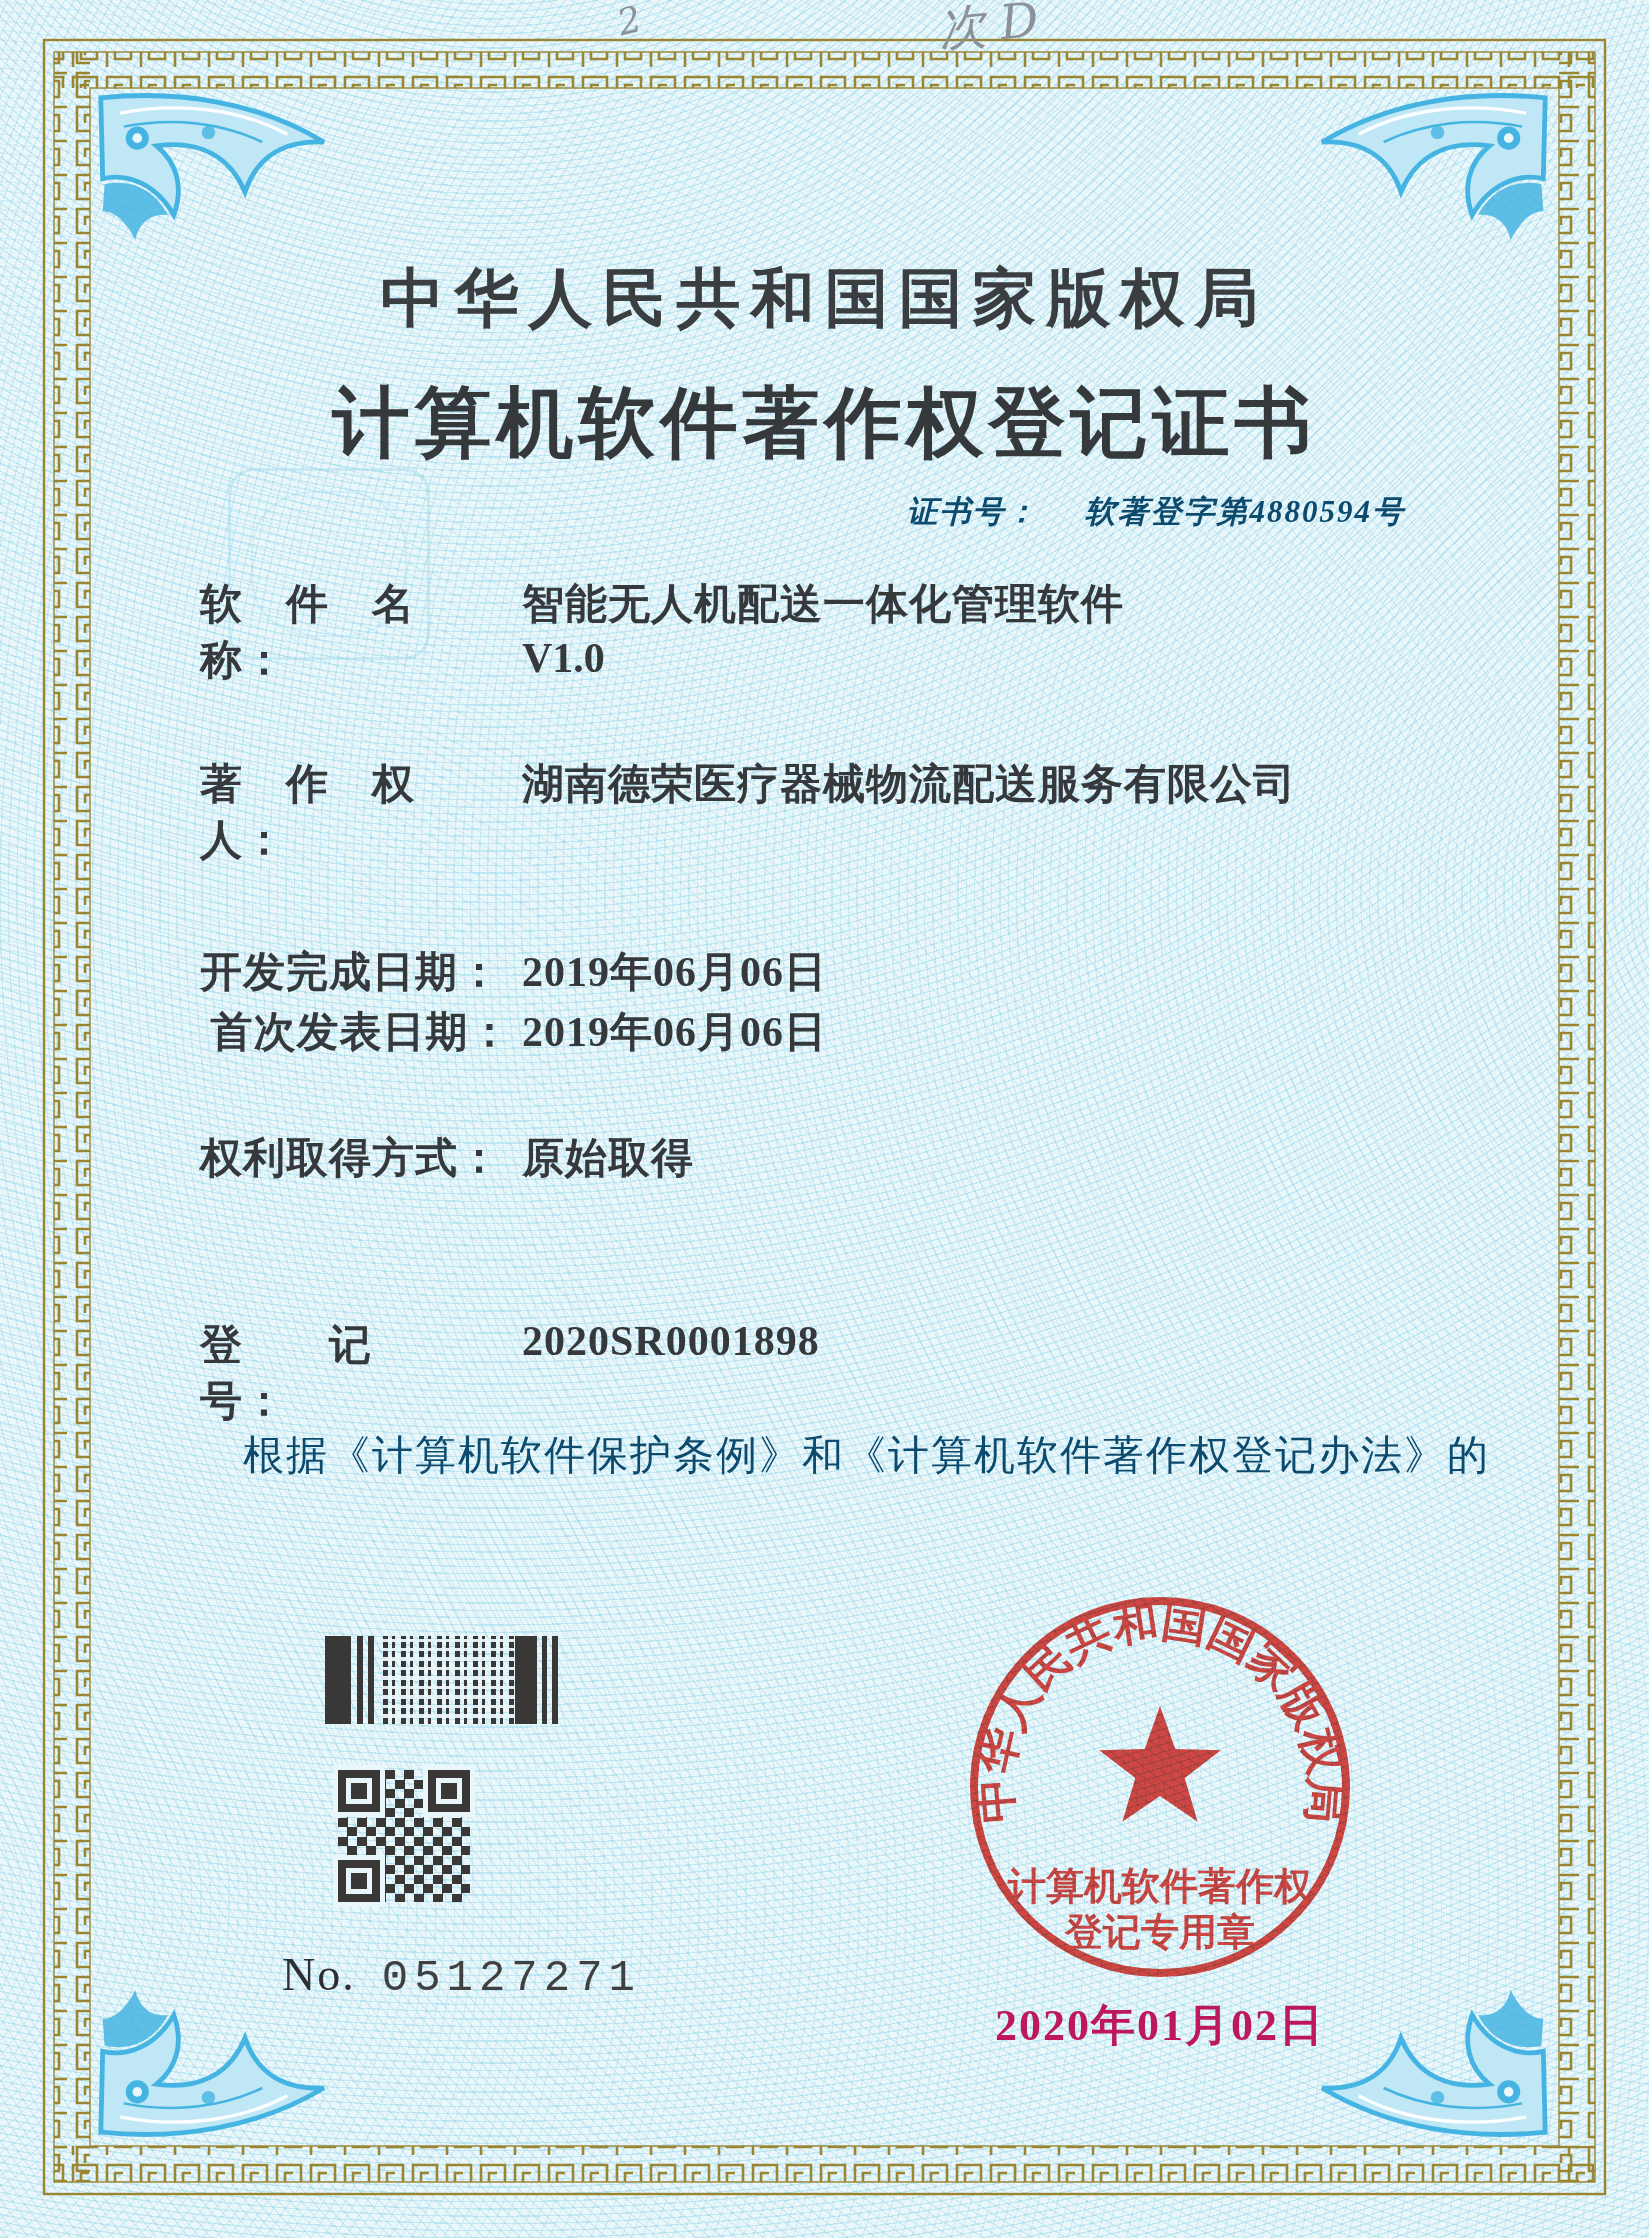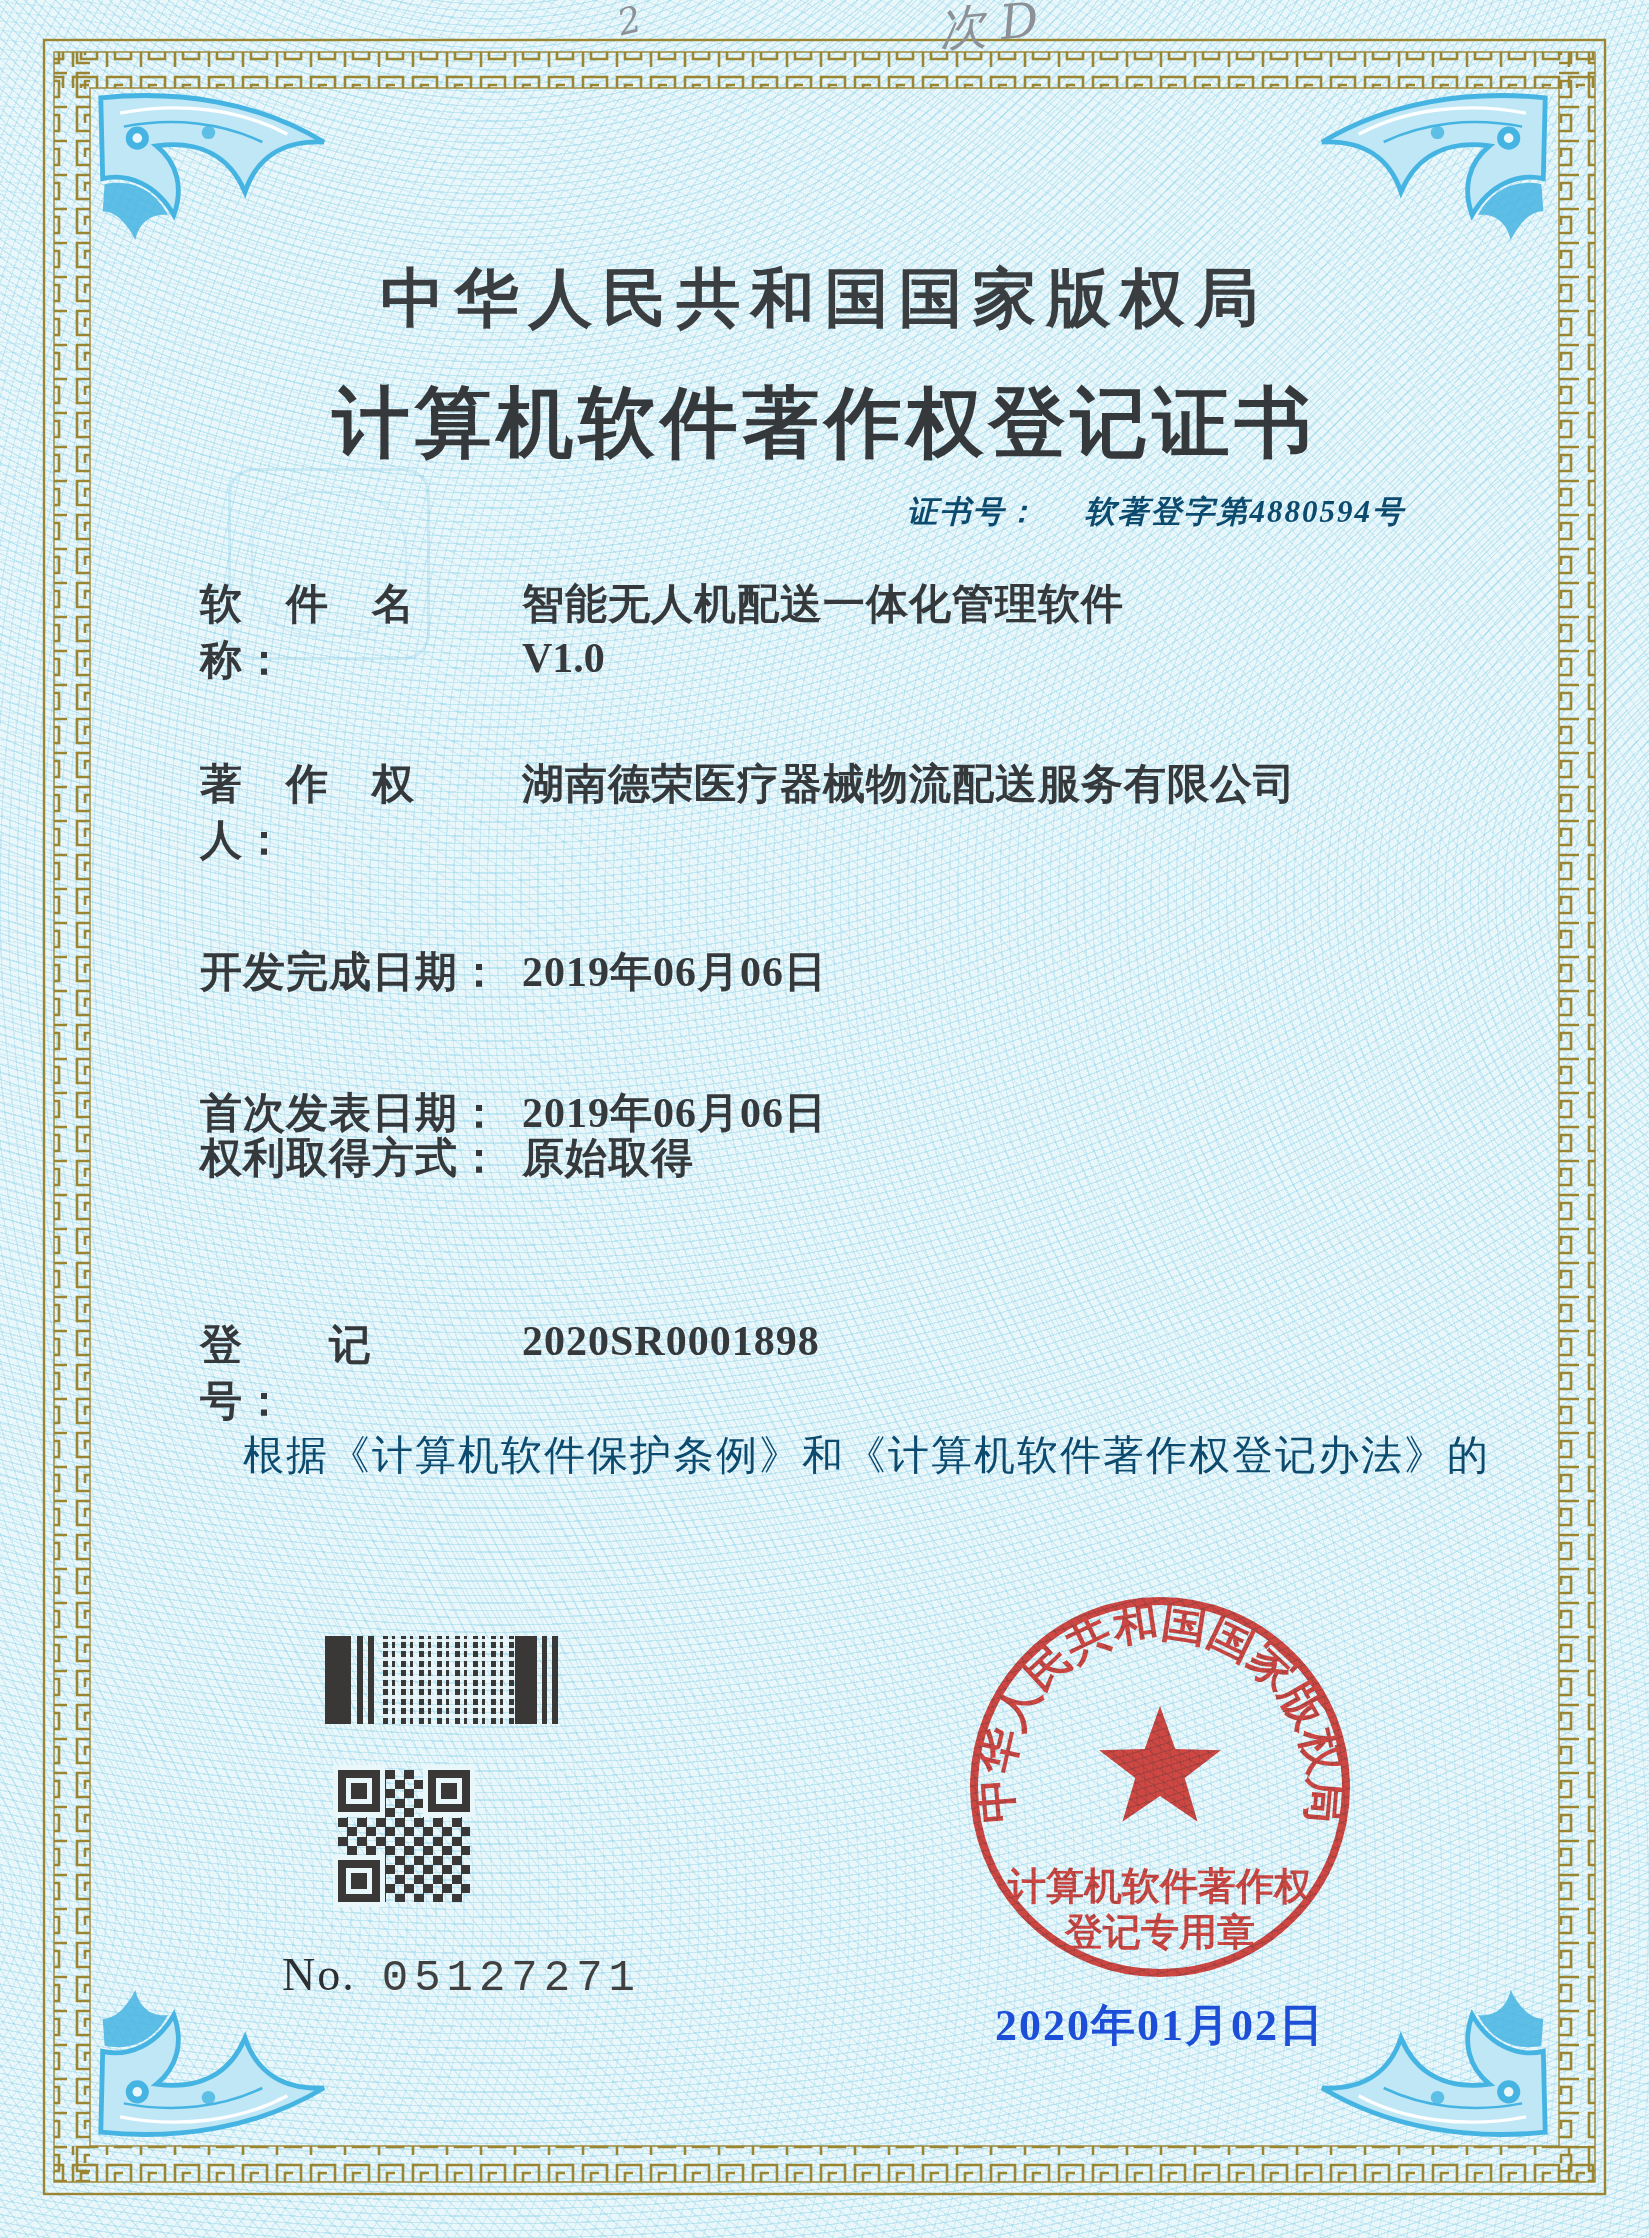--- a/index.html
+++ b/index.html
@@ -43,21 +43,21 @@
   .certno{
     position:absolute;z-index:3;right:244px;top:491px;
     font-size:31px;font-weight:700;letter-spacing:2px;color:#0c4a6e;font-style:italic;
   }
   .certno .gap{display:inline-block;width:46px;}
 
   .row{position:absolute;z-index:3;left:200px;display:flex;font-size:42px;font-weight:600;letter-spacing:1px;}
   .row .label{width:322px;flex:0 0 322px;}
   .row .value{white-space:nowrap;}
   .r1{top:576px;} .v2{position:absolute;z-index:3;left:522px;top:634px;font-size:42px;font-weight:600;text-align:right;}
-  .r2{top:756px;} .r3{top:944px;} .r4{top:1085px;} .r5{top:1130px;} .r6{top:1224px;} .r7{top:1317px;}
+  .r2{top:756px;} .r3{top:944px;} .r4{top:1004px;text-align:center;} .r5{top:1130px;} .r6{top:1224px;} .r7{top:1317px;}
 
   .para{position:absolute;z-index:3;font-size:41px;font-weight:500;letter-spacing:2px;color:#0c4a6e;white-space:nowrap;}
   .para.l1{left:243px;top:1428px;}
   .para.l2{left:152px;top:1530px;}
 
   
   .barcode{position:absolute;z-index:3;left:325px;top:1636px;width:242px;height:88px;display:flex;}
   .bc-left{flex:0 0 58px;background:linear-gradient(90deg,#3a3836 0 26px,transparent 26px 32px,#3a3836 32px 38px,transparent 38px 43px,#3a3836 43px 49px,transparent 49px 58px);}
   .bc-mid{flex:1 1 auto;background:
       repeating-linear-gradient(0deg, transparent 0 6px, rgba(233,246,250,.95) 6px 9.5px),
@@ -68,21 +68,21 @@
   .qr{position:absolute;z-index:3;left:338px;top:1770px;width:132px;height:132px;}
   .qr-noise{position:absolute;inset:0;background:repeating-conic-gradient(#3a3836 0% 25%, transparent 0% 50%);background-size:19px 19px;}
   .finder{position:absolute;width:26px;height:26px;border:8px solid #3a3836;background:#e9f6fa;box-shadow:0 0 0 5px #e9f6fa;}
   .finder::after{content:"";position:absolute;inset:5px;background:#3a3836;}
   .finder.tl{left:0;top:0;} .finder.tr{right:0;top:0;} .finder.bl{left:0;bottom:0;}
 
   .serial{position:absolute;z-index:3;left:282px;top:1948px;font-size:46px;color:#2c3034;letter-spacing:2px;}
   .serial .num{color:#404040;font-family:"Liberation Mono","DejaVu Sans Mono",monospace;font-size:44px;letter-spacing:6px;margin-left:26px;font-weight:400;}
 
   .seal{position:absolute;z-index:4;left:945px;top:1585px;width:430px;height:420px;mix-blend-mode:multiply;opacity:.93;}
-  .issue-date{position:absolute;z-index:3;left:945px;top:1996px;width:430px;text-align:center;font-size:44px;font-weight:600;letter-spacing:2px;color:#1d4ed8;}
+  .issue-date{position:absolute;z-index:3;left:945px;top:1996px;width:430px;text-align:center;font-size:44px;font-weight:600;letter-spacing:2px;color:#be185d;}
 
   .emboss{position:absolute;z-index:2;left:228px;top:468px;width:196px;height:186px;
     border:3px solid rgba(140,206,230,.30);border-radius:26px;}
   .emboss::after{content:"";position:absolute;inset:20px;border:2px solid rgba(140,206,230,.22);border-radius:40%;}
 </style>
 </head>
 <body>
 
 <div class="page">
 

